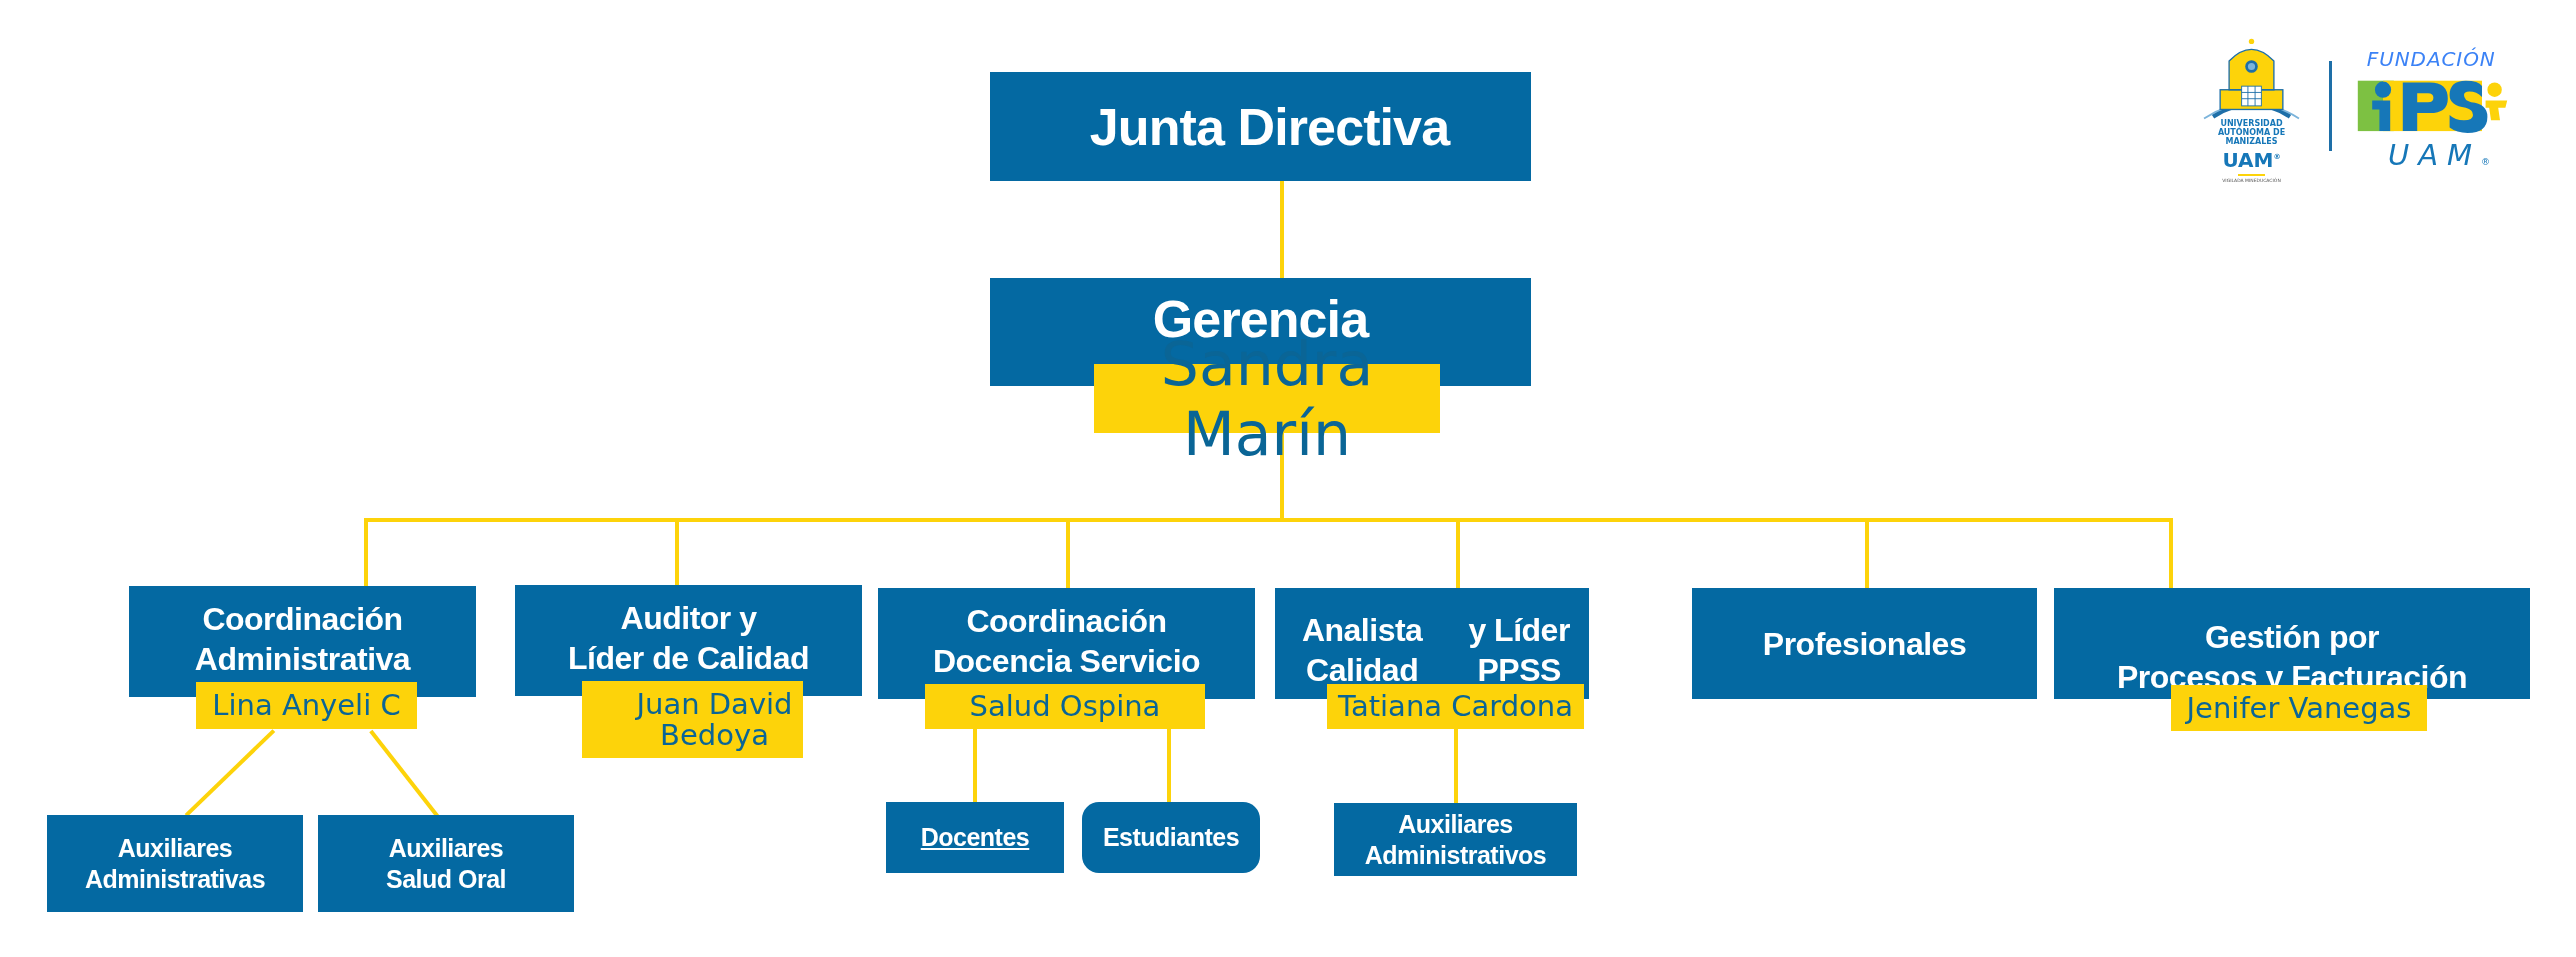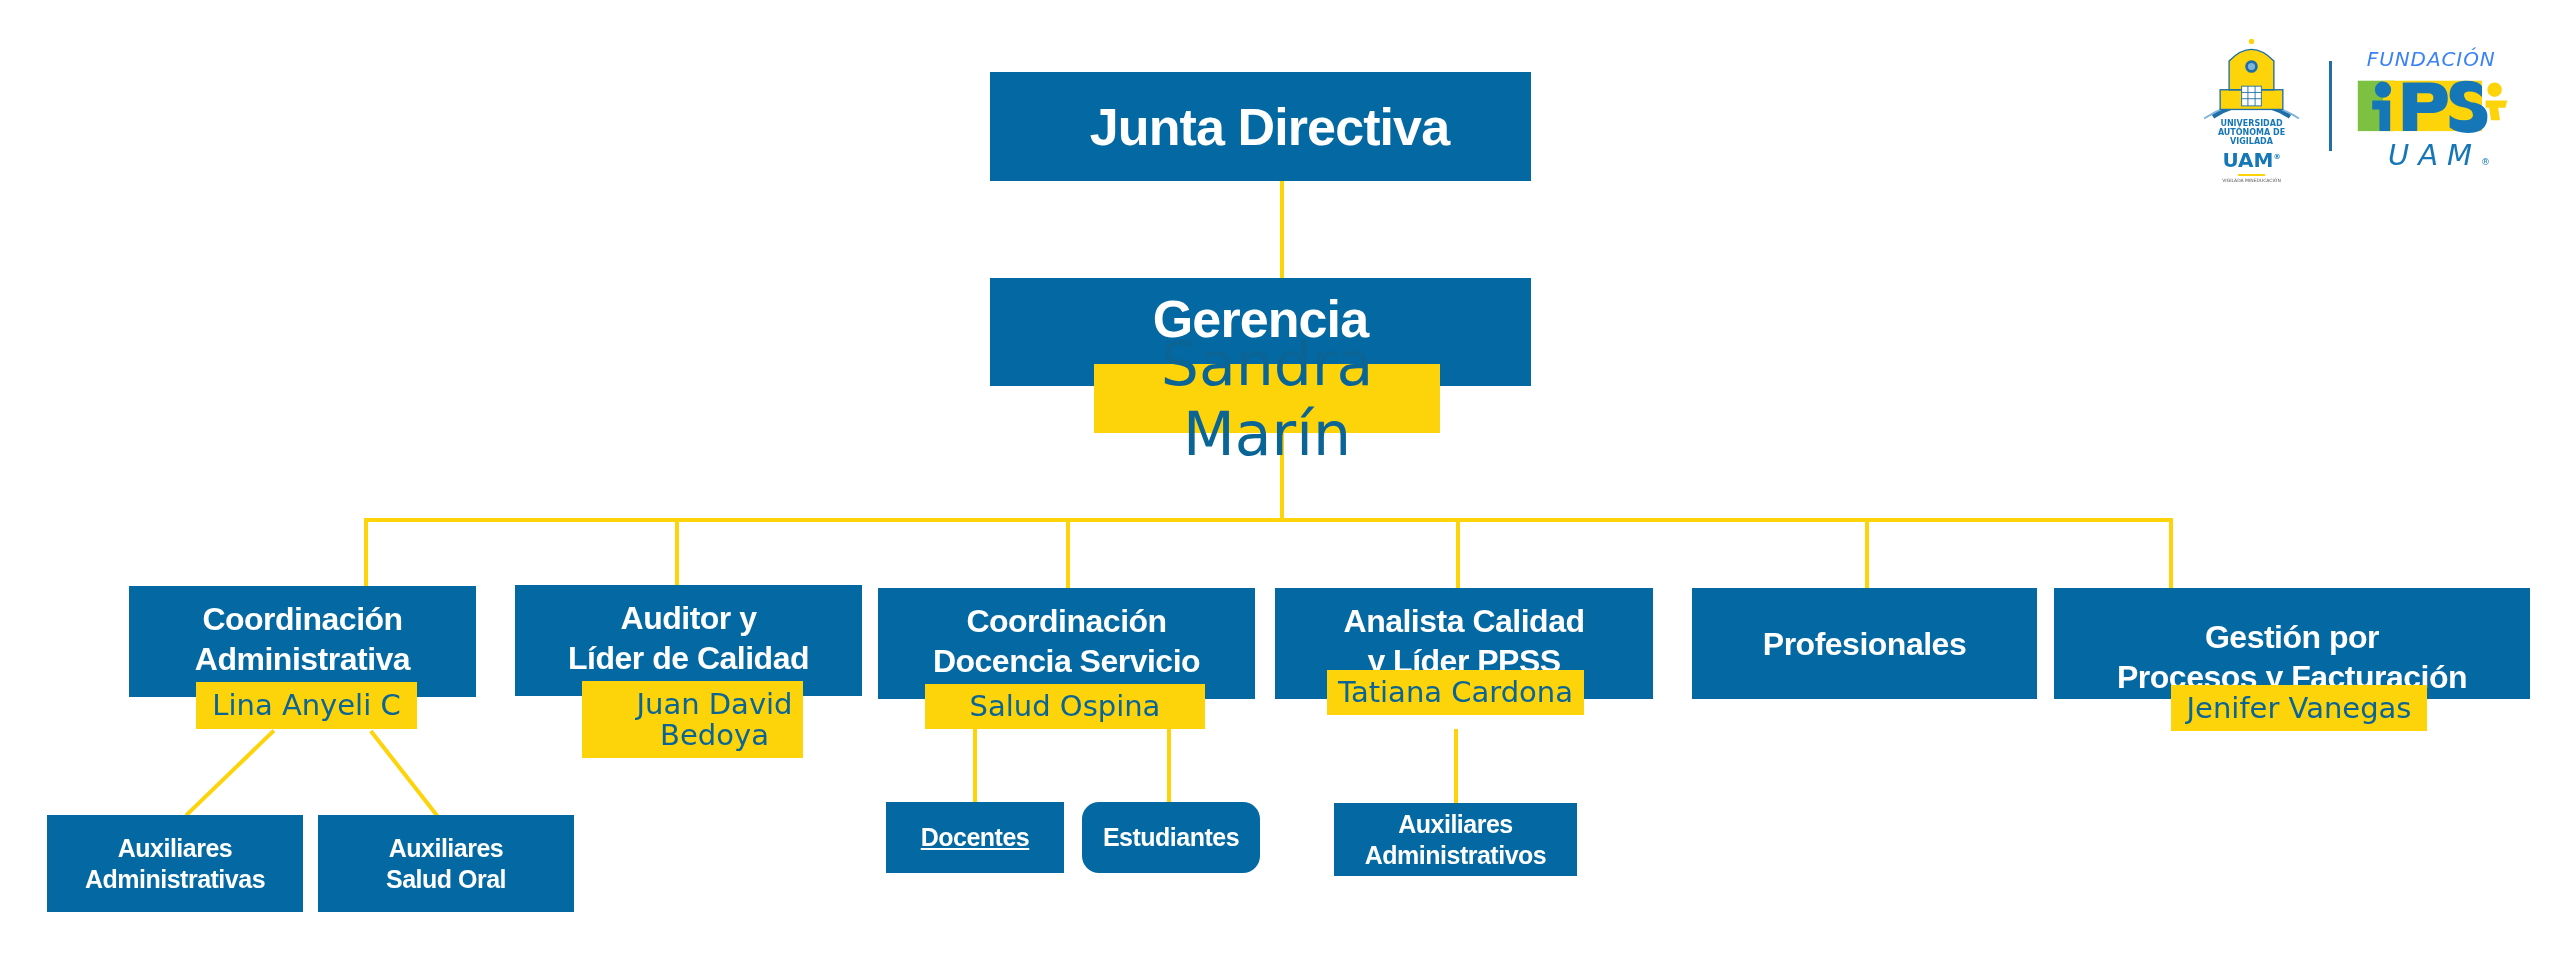--- a/index.html
+++ b/index.html
@@ -73,25 +73,25 @@
 </div>
 
 <div class="box title-l" style="left:878px; top:588px; width:377px; height:111px; flex-direction:column; justify-content:flex-start; padding-top:12.6px;">
   <span>Coordinación</span>
   <span>Docencia Servicio</span>
 </div>
 <div class="name name-m" style="left:925px; top:684px; width:280px; height:45px;">
   <span>Salud Ospina</span>
 </div>
 
-<div class="box title-l" style="left:1275px; top:588px; width:378px; height:111px; flex-direction:column; justify-content:flex-start; padding-top:12.6px;">
+<div class="box title-l" style="left:1275px; top:588px; width:314px; height:111px; flex-direction:row; justify-content:flex-start; padding-top:12.6px;">
   <span>Analista Calidad</span>
   <span>y Líder PPSS</span>
 </div>
-<div class="name name-m" style="left:1327px; top:670px; width:257px; height:45px;">
+<div class="name name-m" style="left:1327px; top:684px; width:257px; height:45px;">
   <span>Tatiana Cardona</span>
 </div>
 
 <div class="box title-l" style="left:1692px; top:588px; width:345px; height:111px;">
   <span>Profesionales</span>
 </div>
 
 <div class="box title-l" style="left:2054px; top:588px; width:476px; height:111px; flex-direction:column; justify-content:flex-start; padding-top:29px;">
   <span>Gestión por</span>
   <span>Procesos y Facturación</span>
@@ -129,21 +129,21 @@
     <path d="M32 60 L32 28 Q57 2 82 28 L82 60 Z" fill="#FDD30A" stroke="#1E6FA8" stroke-width="1.5"></path>
     <circle cx="57" cy="6" r="3" fill="#FDD30A"></circle>
     <circle cx="57" cy="34" r="7" fill="#1E6FA8"></circle>
     <circle cx="57" cy="34" r="4" fill="#7CB4DB"></circle>
     <rect x="46" y="56" width="22" height="22" fill="#ffffff" stroke="#1E6FA8" stroke-width="1"></rect>
     <path d="M46 63 H68 M46 70 H68 M53 56 V78 M61 56 V78" stroke="#1E6FA8" stroke-width="1"></path>
   </svg>
   <div style="position:absolute; left:0; top:83px; width:103px; text-align:center; color:#1677B8; font-family:'DejaVu Sans', sans-serif; font-size:8px; line-height:9px; font-weight:bold;">
     <div>UNIVERSIDAD</div>
     <div>AUTÓNOMA DE</div>
-    <div>VIGILADA</div>
+    <div>MANIZALES</div>
     <div style="font-size:20px; line-height:21.6px; color:#1677B8;"><span>UAM</span><sup style="font-size:7.2px;">®</sup></div>
     <div style="width:27px; height:1.8px; background:#FDD30A; margin:2.7px auto 2.7px;"></div>
     <div style="font-size:4.5px; line-height:5.4px; color:#555; font-weight:normal;">VIGILADA MINEDUCACIÓN</div>
   </div>
 </div>
 <div class="logo-sep"></div>
 <div class="logo-ips">
   <div class="ips-fund">FUNDACIÓN</div>
   <svg class="ips-mark" viewBox="0 0 170 62">
     <rect x="2" y="4" width="40" height="56" fill="#7DC142"></rect>

